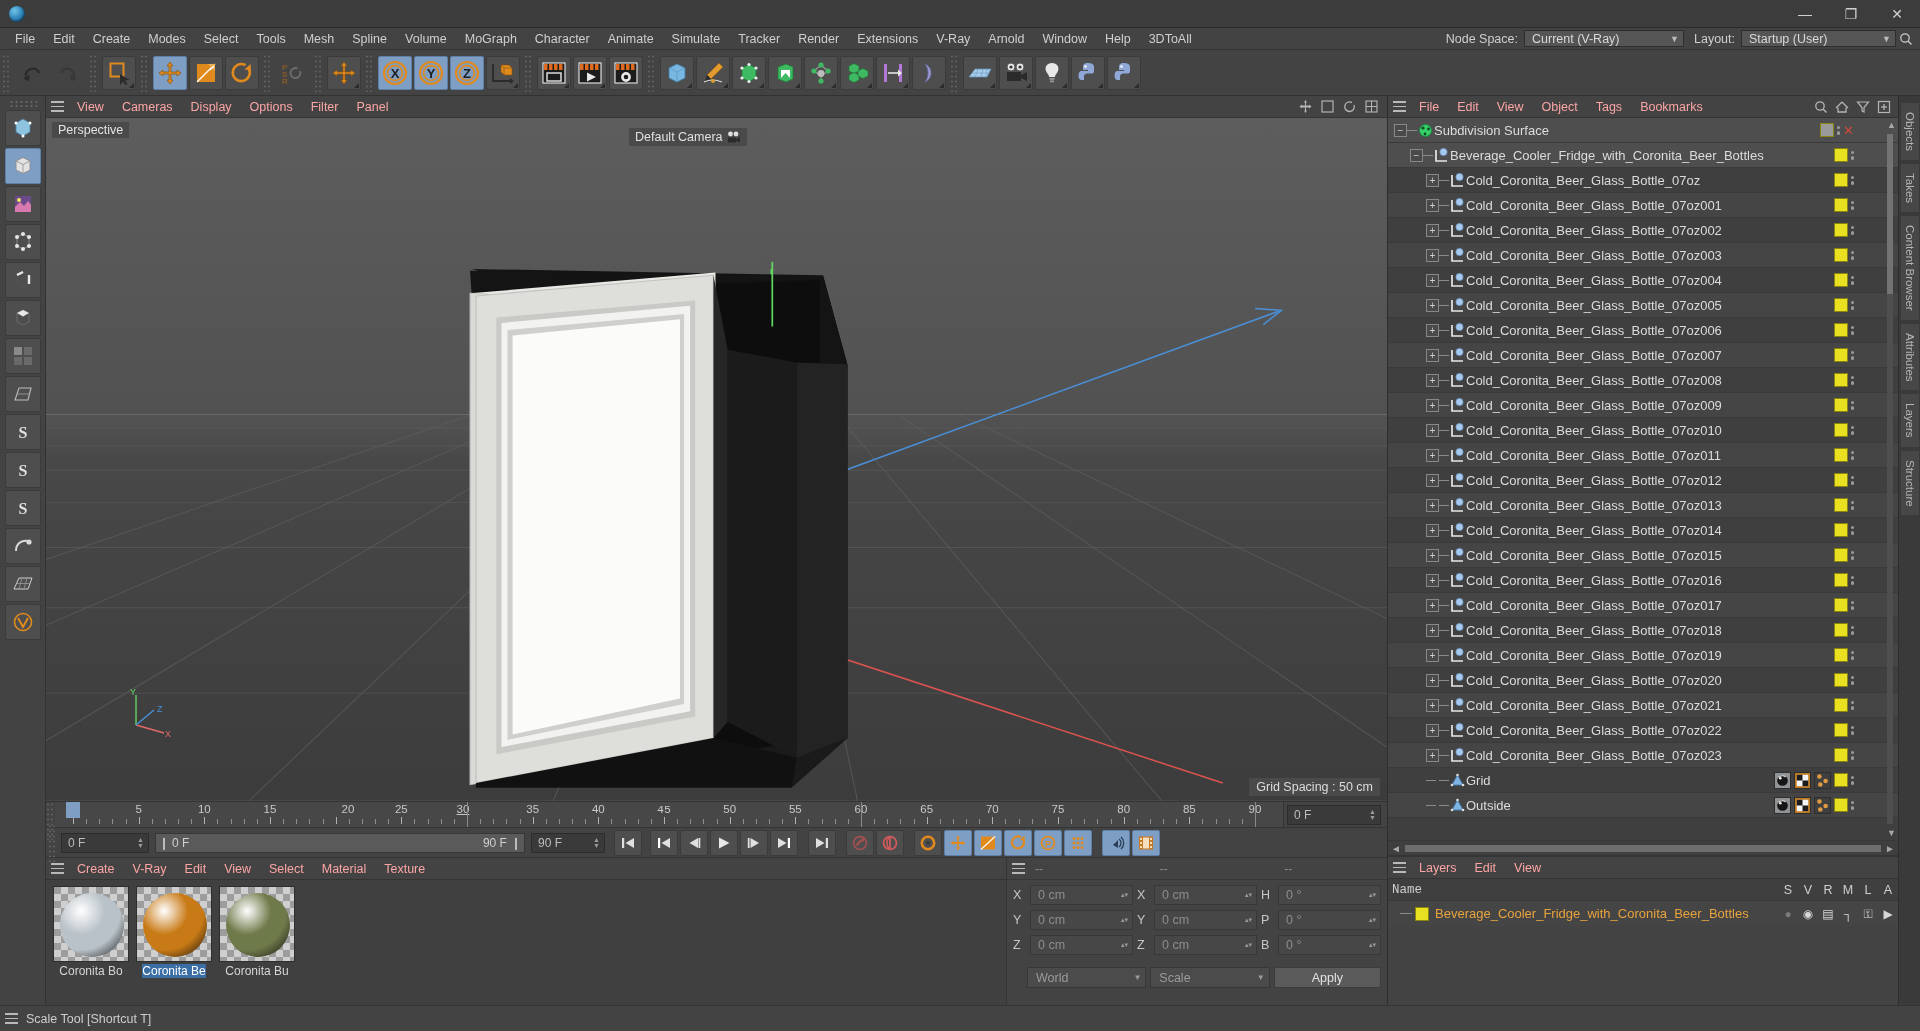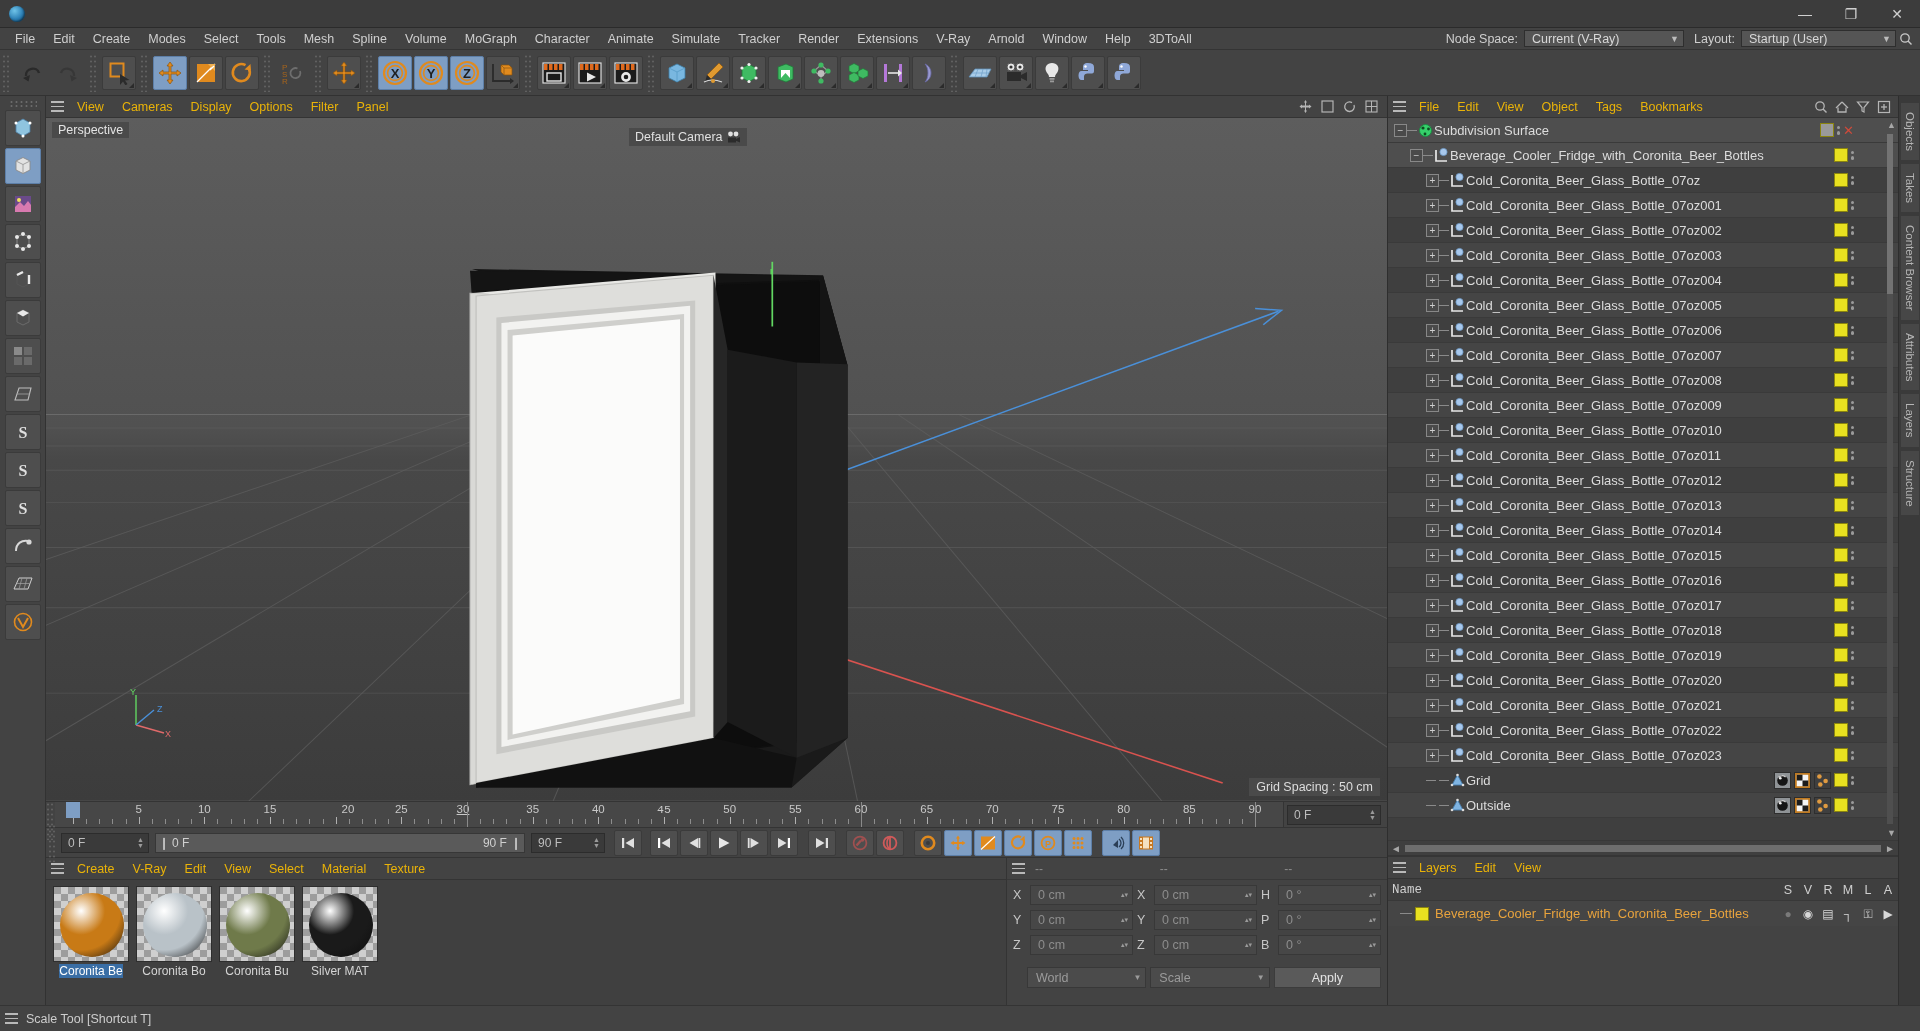--- a/index.html
+++ b/index.html
@@ -61,21 +61,21 @@
   #center { flex:1; display:flex; flex-direction:column; min-width:0; }
 
   
   #vpwrap { flex:1; display:flex; flex-direction:column; background:#3a3a3a;
     border-right:1px solid #2e2e2e; min-height:0;}
   .panelmenu { height:22px; background:#434343; display:flex; align-items:center;
     border-bottom:1px solid #343434; }
   .hamb { width:22px;height:22px;display:flex;flex-direction:column;justify-content:center;
     align-items:center;gap:2.5px; flex:none;}
   .hamb i{display:block;width:13px;height:1.7px;background:#b9b9b9;}
-  .panelmenu .mi{padding:0 9px;font-size:12.5px;line-height:22px;color:#eab308;}
+  .panelmenu .mi{padding:0 9px;font-size:12.5px;line-height:22px;color:#fca5a5;}
 
   #viewport { flex:1; position:relative; overflow:hidden;
     background:linear-gradient(#575757 0%, #4d4d4d 48%, #3e3e3e 52%, #383838 100%); }
   #viewport .vlabel{position:absolute;left:6px;top:4px;font-size:12.5px;color:#e2e2e2;
     background:#4a4a4a;padding:1px 6px;}
   #viewport .camlabel{position:absolute;left:583px;top:10px;font-size:12.5px;color:#e0e0e0;
     background:#4a4a4a;padding:2px 6px;display:flex;align-items:center;gap:4px;}
   #viewport .gridspacing{position:absolute;right:7px;bottom:5px;font-size:12.5px;color:#dcdcdc;
     background:#4a4a4a;padding:2px 7px;}
   #vp-axis{position:absolute;left:78px;bottom:62px;}
@@ -1050,41 +1050,35 @@
               <div class="mi">Edit</div>
               <div class="mi">View</div>
               <div class="mi">Select</div>
               <div class="mi">Material</div>
               <div class="mi">Texture</div>
             </div>
         </div>
         <div id="matlist">
             <div class="mat">
               <div class="matsw">
-                <div class="ball" style="background: radial-gradient(circle at 33% 28%, rgb(255, 255, 255) 0%, rgb(200, 122, 22) 38%, rgb(200, 122, 22) 62%, rgb(13, 13, 13) 100%);"></div>
-              </div>
-              <div class="matname sel">Coronita Be</div>
+                <div class="ball" style="background: radial-gradient(circle at 33% 28%, rgb(255, 255, 255) 0%, rgb(185, 194, 200) 38%, rgb(185, 194, 200) 62%, rgb(13, 13, 13) 100%);"></div>
+              </div>
+              <div class="matname">Coronita Bo</div>
             </div>
             <div class="mat">
               <div class="matsw">
-                <div class="ball" style="background: radial-gradient(circle at 33% 28%, rgb(255, 255, 255) 0%, rgb(185, 194, 200) 38%, rgb(185, 194, 200) 62%, rgb(13, 13, 13) 100%);"></div>
-              </div>
-              <div class="matname">Coronita Bo</div>
+                <div class="ball" style="background: radial-gradient(circle at 33% 28%, rgb(255, 255, 255) 0%, rgb(200, 122, 22) 38%, rgb(200, 122, 22) 62%, rgb(13, 13, 13) 100%);"></div>
+              </div>
+              <div class="matname sel">Coronita Be</div>
             </div>
             <div class="mat">
               <div class="matsw">
                 <div class="ball" style="background: radial-gradient(circle at 33% 28%, rgb(255, 255, 255) 0%, rgb(111, 122, 74) 38%, rgb(111, 122, 74) 62%, rgb(13, 13, 13) 100%);"></div>
               </div>
               <div class="matname">Coronita Bu</div>
-            </div>
-            <div class="mat">
-              <div class="matsw">
-                <div class="ball" style="background: radial-gradient(circle at 33% 28%, rgb(255, 255, 255) 0%, rgb(26, 26, 26) 38%, rgb(26, 26, 26) 62%, rgb(13, 13, 13) 100%);"></div>
-              </div>
-              <div class="matname">Silver MAT</div>
             </div>
           </div>
       </div>
 
       <div id="coordpanel">
         <div id="coordhdr">
           <div class="hamb">
               <i></i>
               <i></i>
               <i></i>

